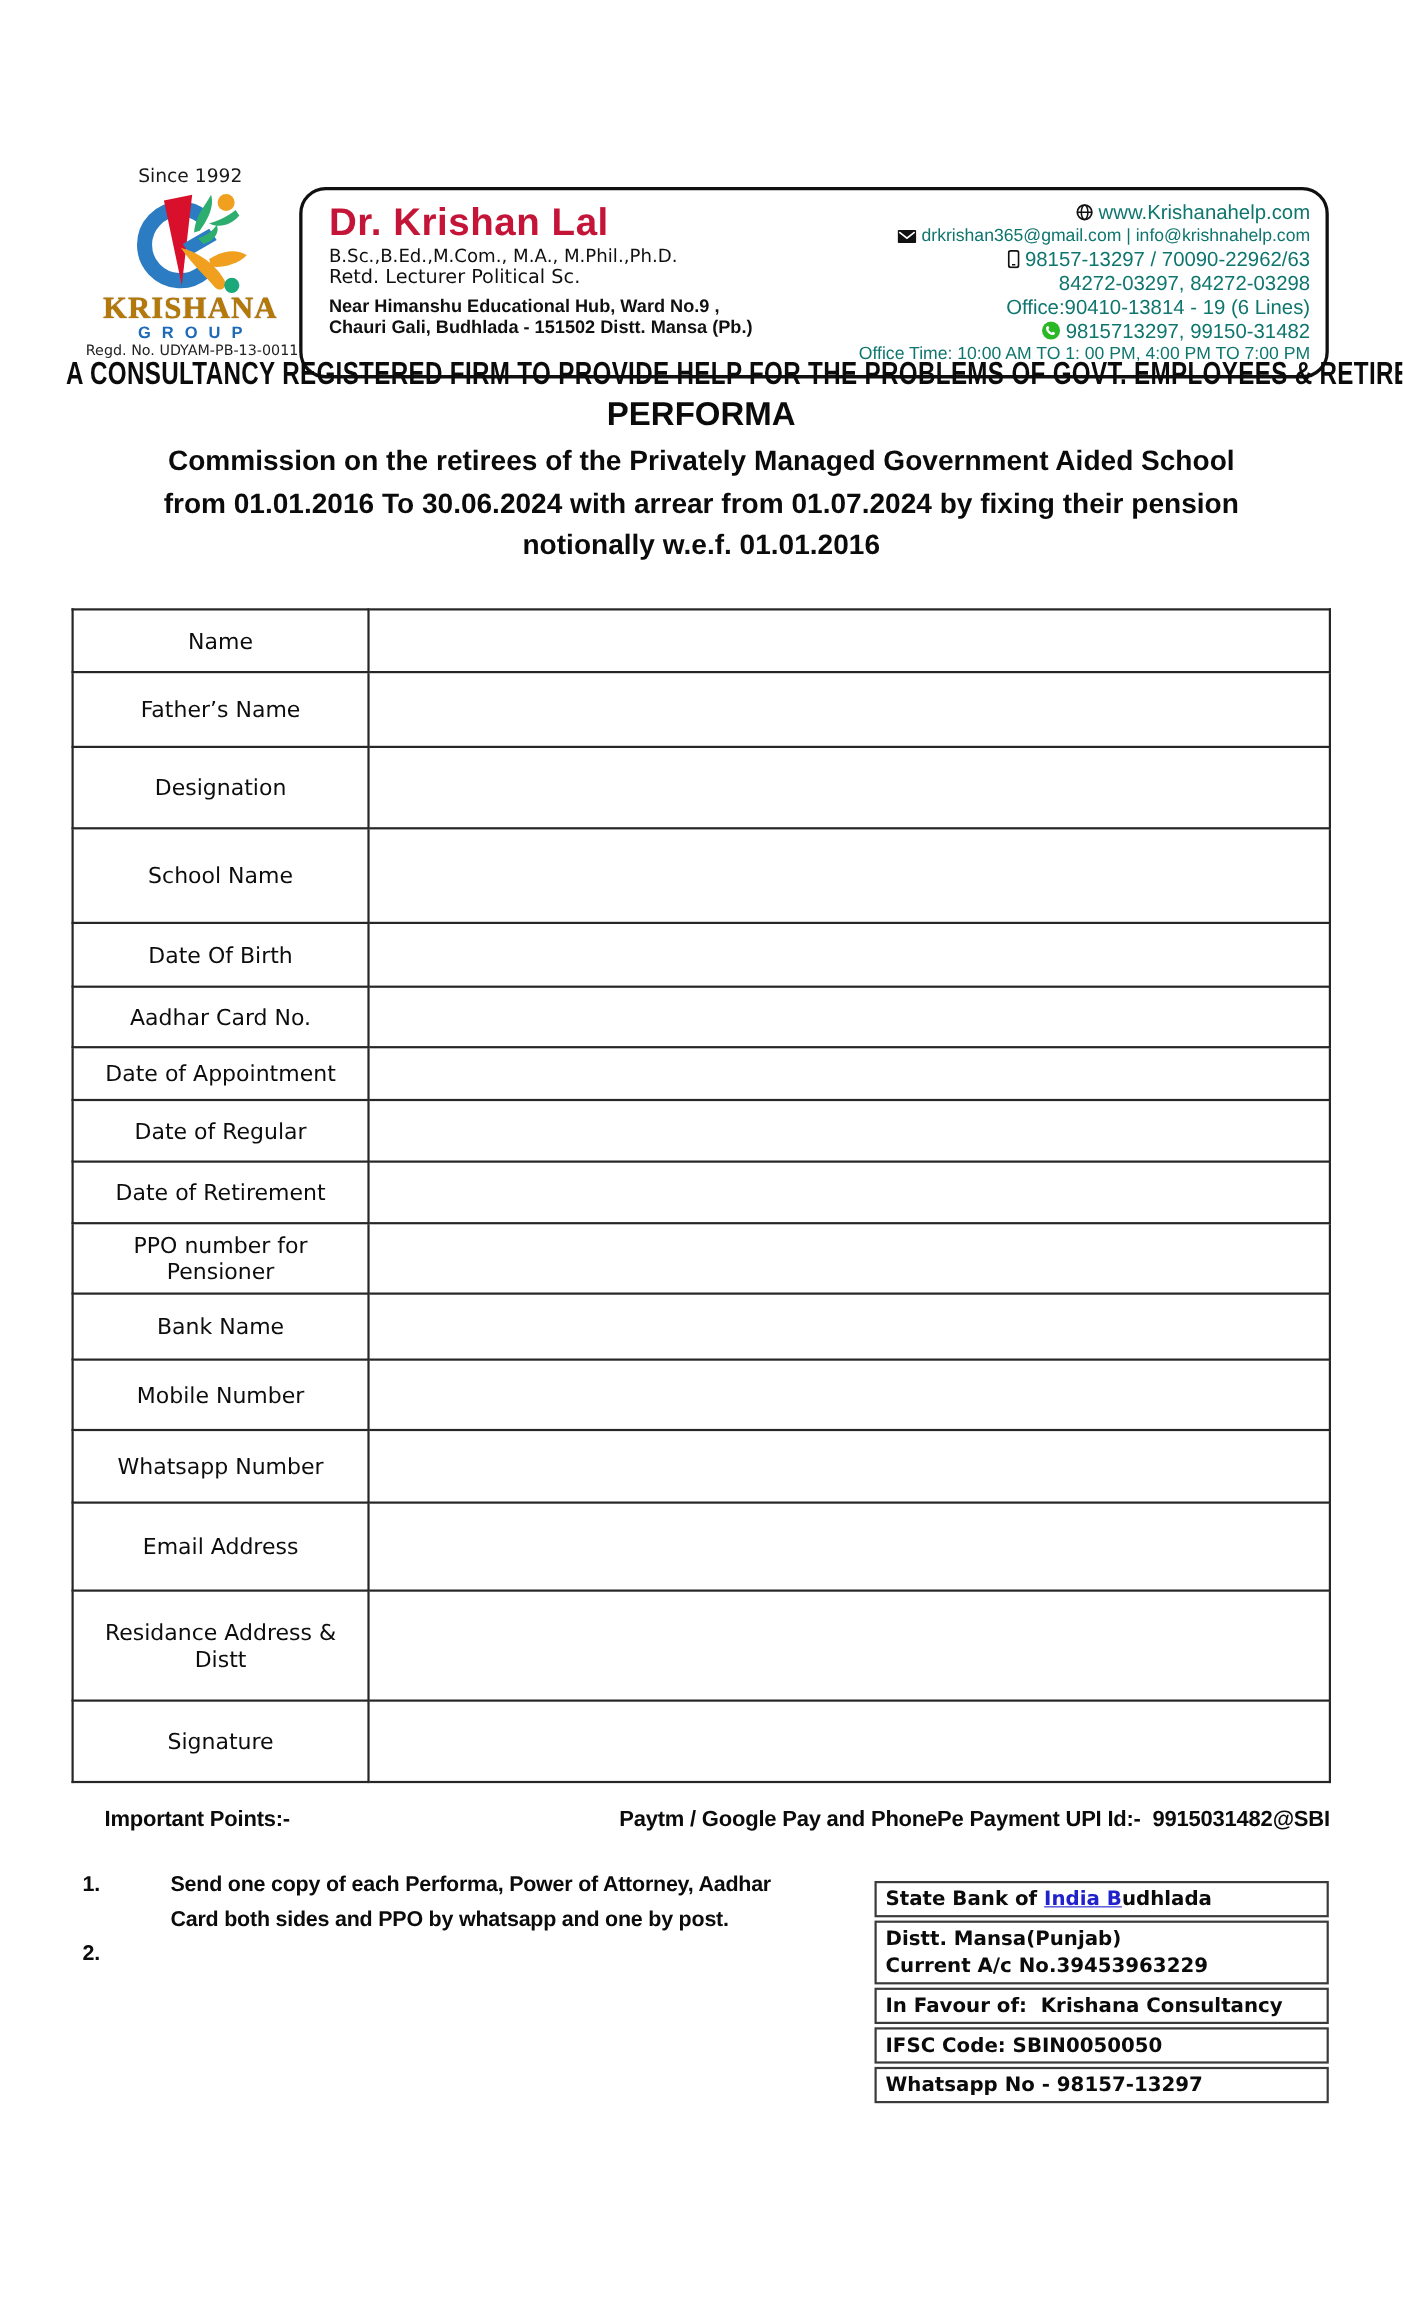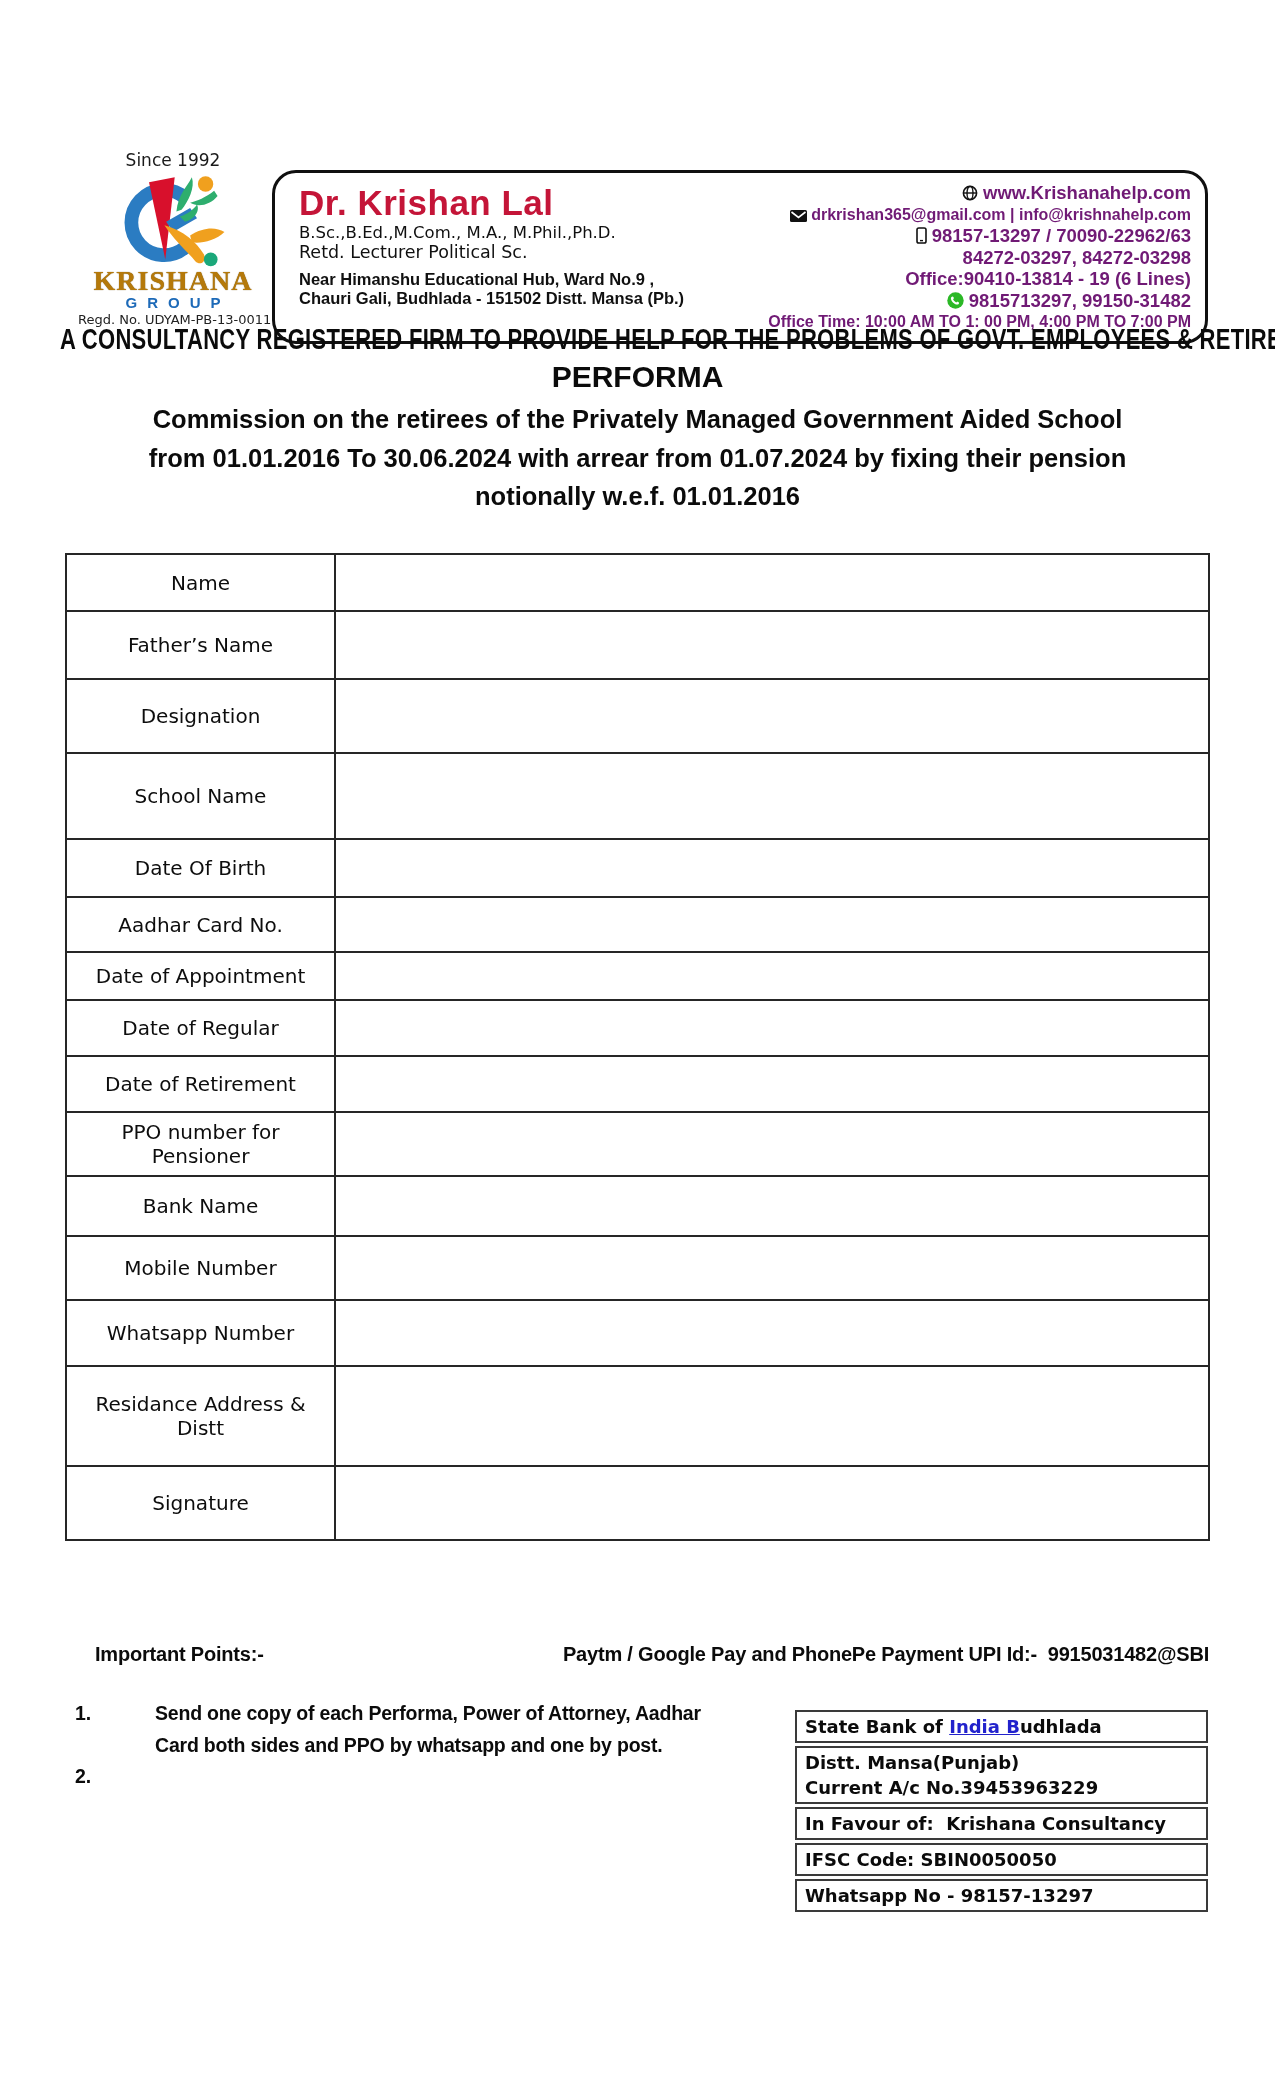--- a/index.html
+++ b/index.html
@@ -16,21 +16,21 @@
   .regd{font-family:"DejaVu Sans",sans-serif;font-size:13px;color:#222;margin-top:1px;white-space:nowrap;}
 
   .card{position:absolute;left:272px;top:170px;width:936px;height:174px;border:3.5px solid #101010;
         border-radius:24px;box-sizing:border-box;display:flex;background:#fff;}
   .card-left{padding:12px 0 0 24px;}
   .doc-name{font-size:35px;font-weight:bold;color:#c41538;letter-spacing:.5px;line-height:36px;}
   .degrees{font-family:"DejaVu Sans",sans-serif;font-size:16.5px;color:#101010;margin-top:2px;}
   .retd{font-family:"DejaVu Sans",sans-serif;font-size:17.5px;font-weight:500;color:#101010;}
   .addr{margin-top:8px;font-size:16.5px;font-weight:600;color:#101010;line-height:19px;}
   .card-right{margin-left:auto;text-align:right;padding:9px 14px 0 0;white-space:nowrap;}
-  .cr-line{font-size:18.5px;font-weight:700;line-height:21.5px;color:#701a75;}
+  .cr-line{font-size:18.5px;font-weight:400;line-height:21.5px;color:#0f766e;}
   .cr-line.small{font-size:16px;}
   .cr-line svg{vertical-align:-2px;}
 
   .banner{position:absolute;left:60px;top:323px;width:1150px;text-align:center;
           font-size:22px;font-weight:800;letter-spacing:.3px;color:#0b0b0b;
           transform:scaleY(1.32);transform-origin:center top;white-space:nowrap;}
 
   .heading{position:absolute;left:0;top:360px;width:1275px;text-align:center;
            font-size:30px;font-weight:800;color:#0b0b0b;}
   .subtitle{position:absolute;left:70px;top:400px;width:1135px;text-align:center;
@@ -196,20 +196,24 @@
           <td class="val"></td>
         </tr>
     <tr class="r12">
           <td class="lbl">Mobile Number</td>
           <td class="val"></td>
         </tr>
     <tr class="r13">
           <td class="lbl">Whatsapp Number</td>
           <td class="val"></td>
         </tr>
+    <tr class="r14">
+          <td class="lbl">Email Address</td>
+          <td class="val"></td>
+        </tr>
     <tr class="r15">
           <td class="lbl">Residance Address &amp; Distt</td>
           <td class="val"></td>
         </tr>
     <tr class="r16">
           <td class="lbl">Signature</td>
           <td class="val"></td>
         </tr>
   </tbody>
     </table>

